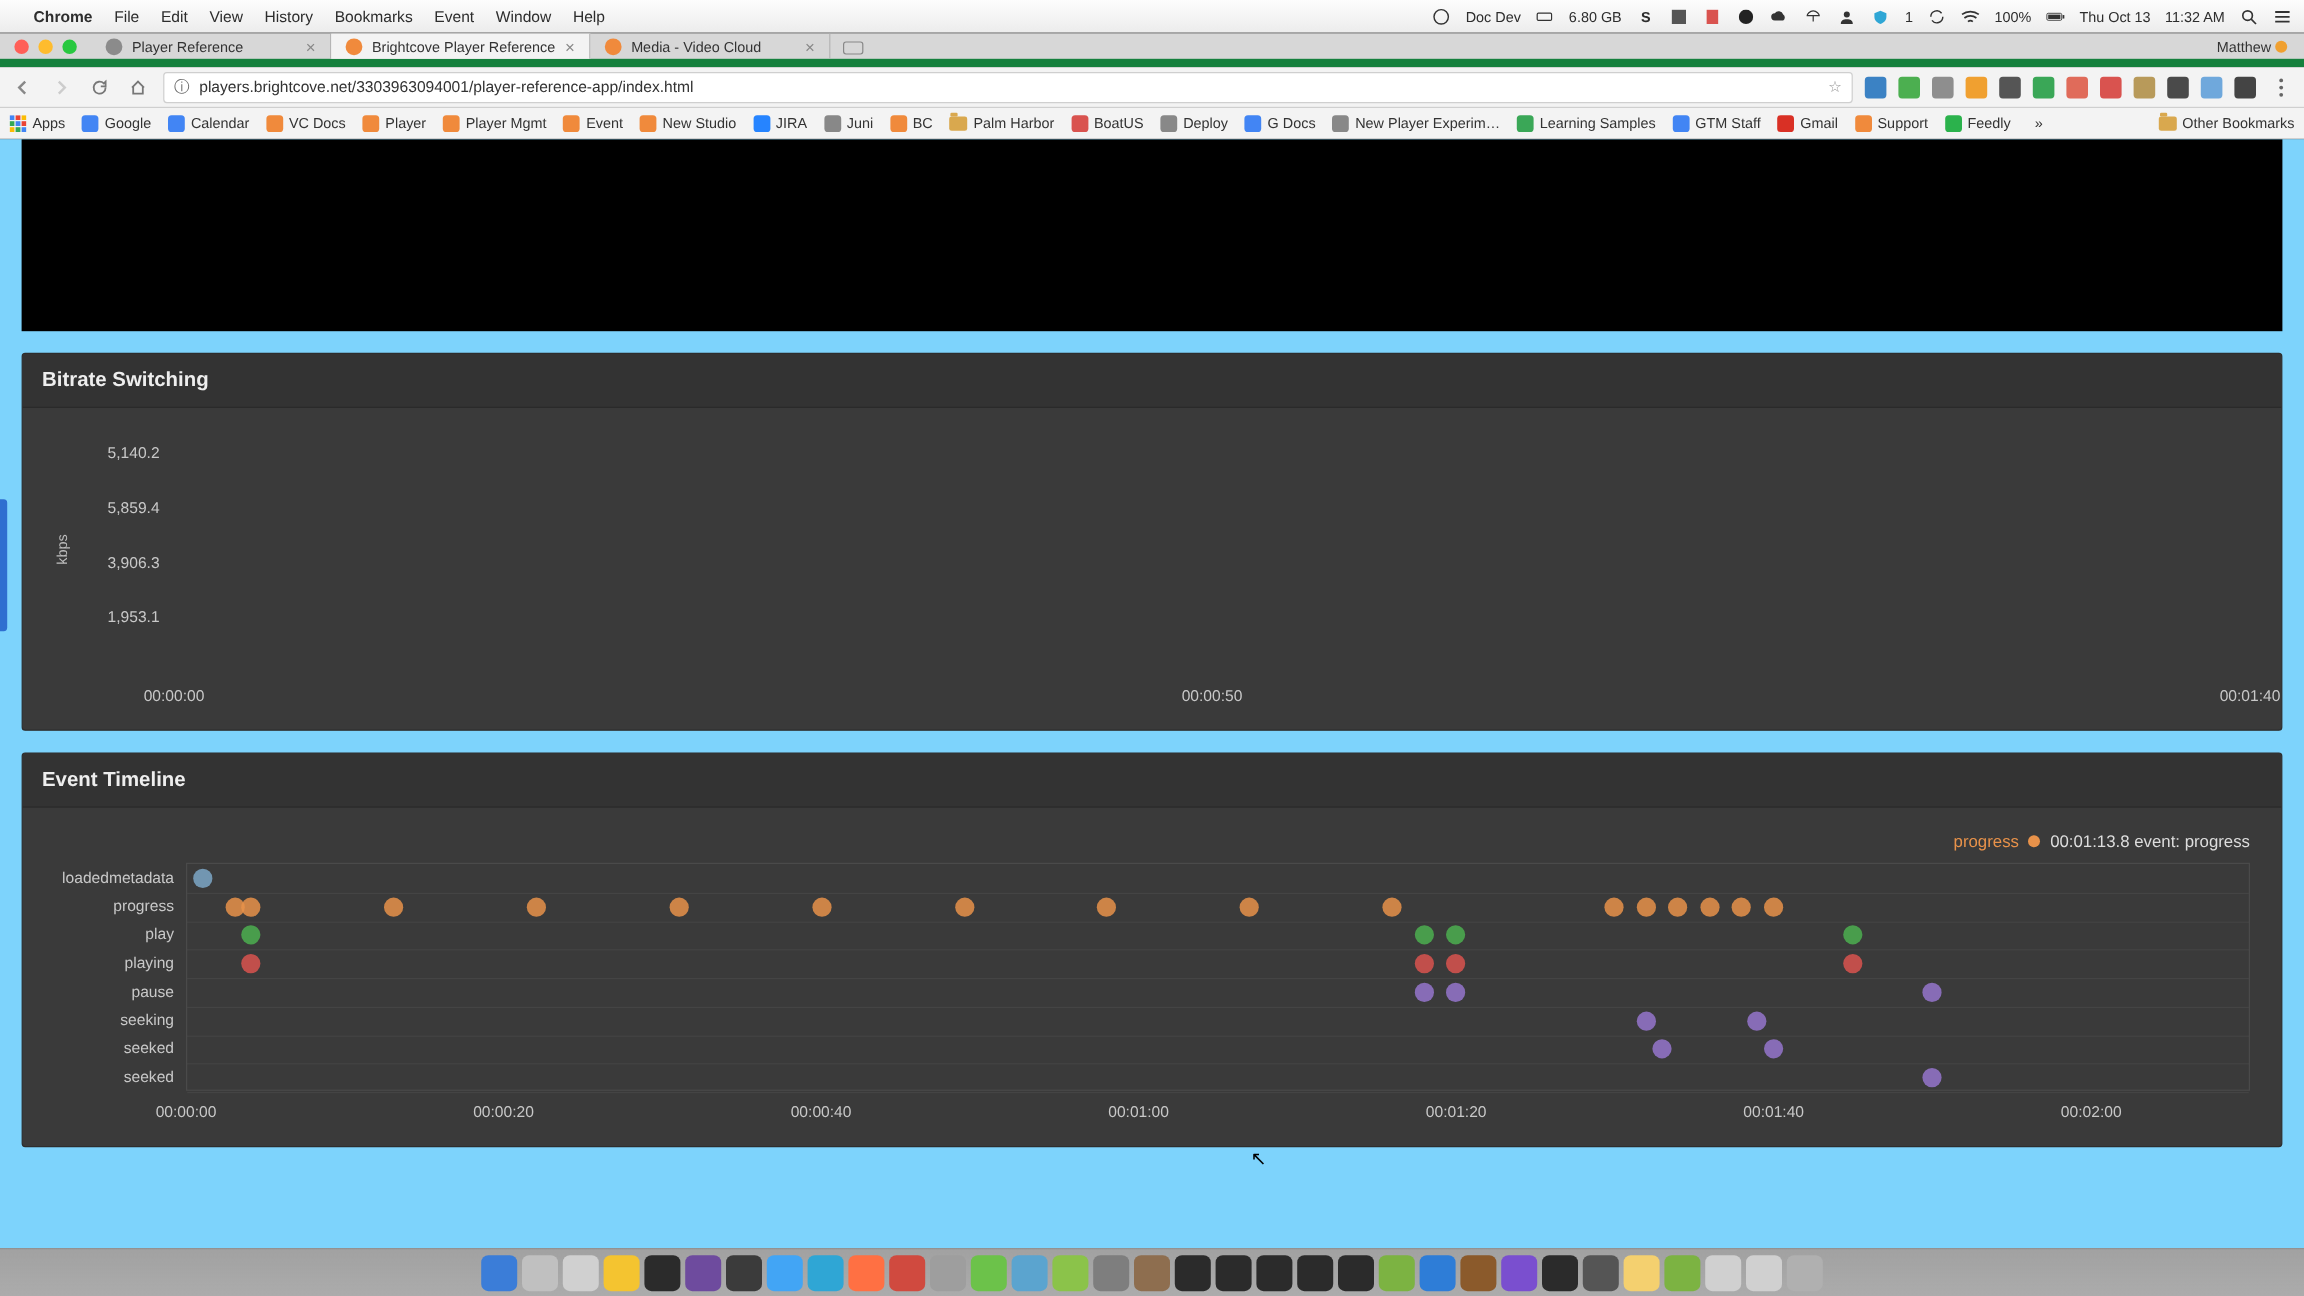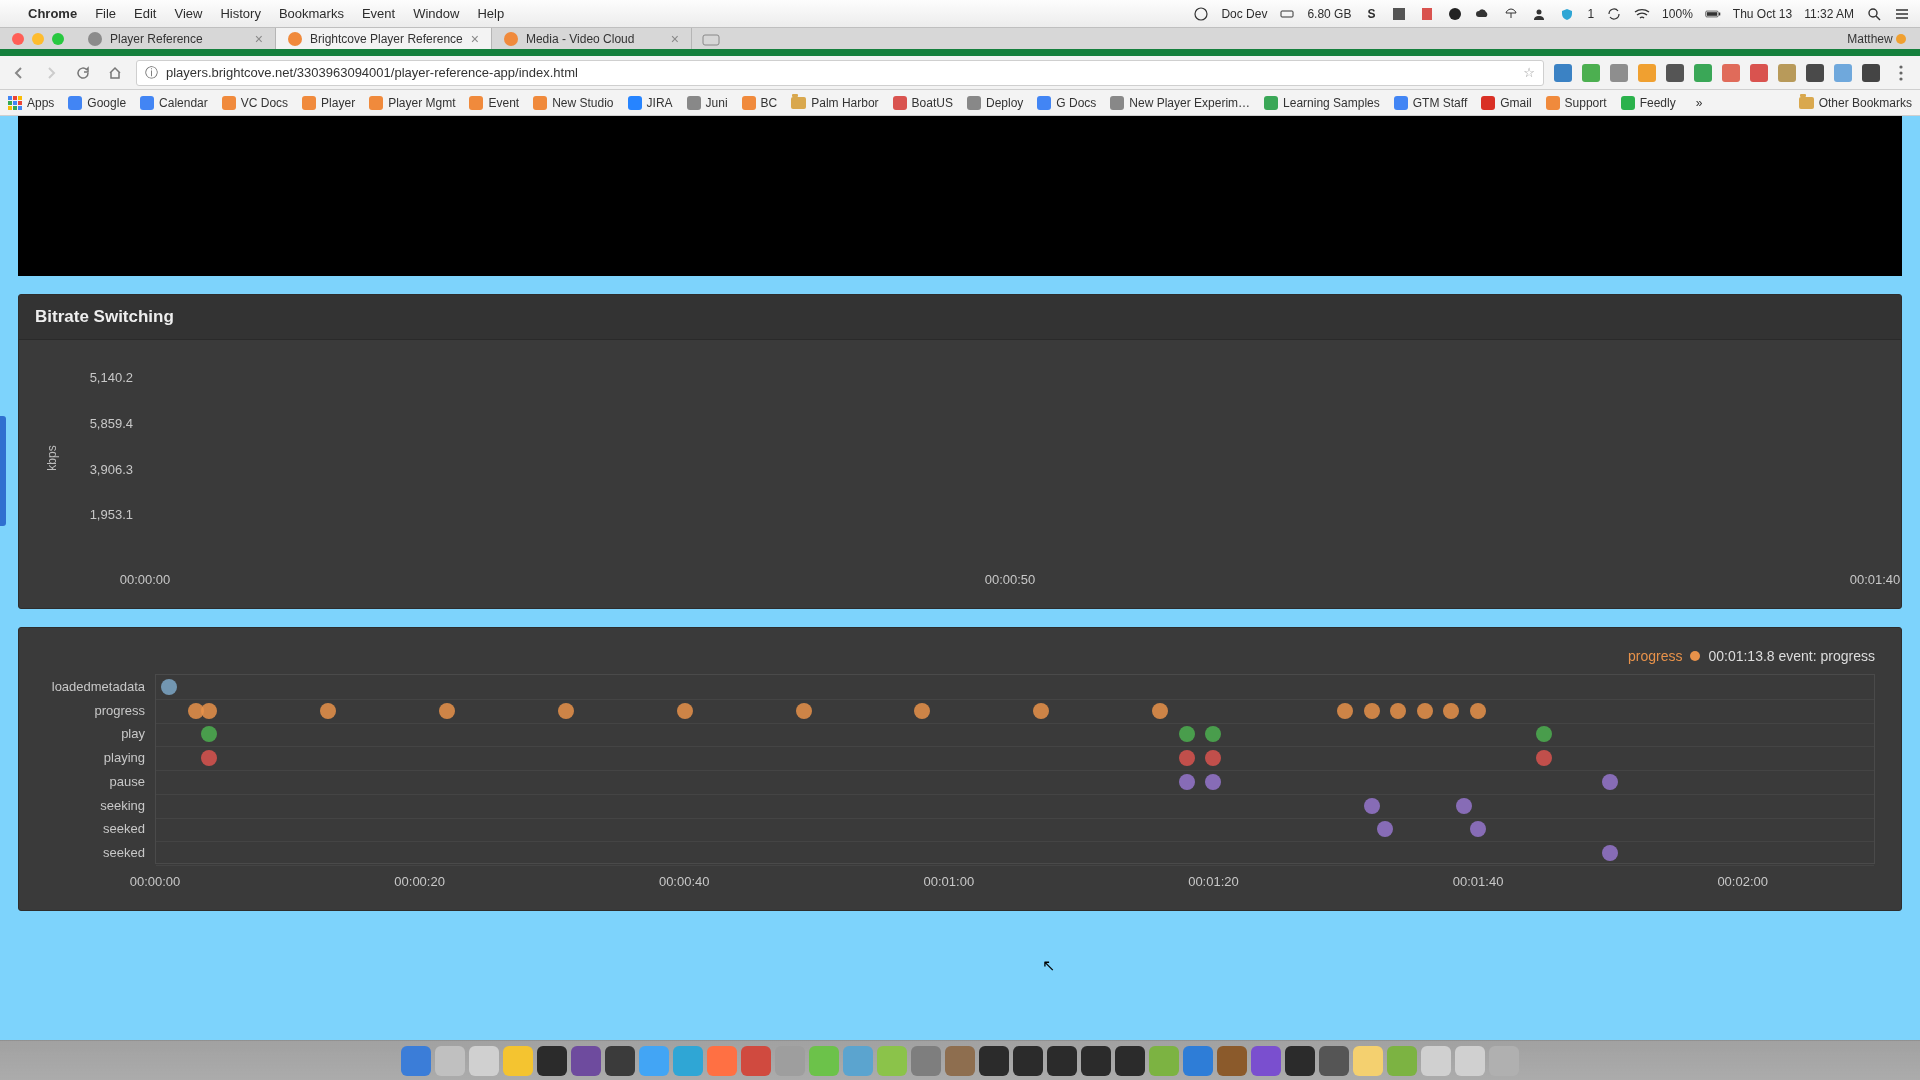--- a/index.html
+++ b/index.html
@@ -373,20 +373,21 @@
           <div class="br-xaxis">
             <div class="br-xtick" style="left: 0%;">00:00:00</div>
             <div class="br-xtick" style="left: 50%;">00:00:50</div>
             <div class="br-xtick" style="left: 100%;">00:01:40</div>
           </div>
         </div>
     </div>
   </div>
 
   <div class="panel">
+    <div class="panel-h">Event Timeline</div>
     <div class="panel-b">
       <div class="evt-top">
         <span class="lbl">progress</span>
         <span class="dot"></span>
         <span class="det">00:01:13.8 event: progress</span>
       </div>
       <div class="evt-plot" id="evt-plot">
           <div class="evt-yaxis">
             <div class="evt-ytick" style="top: 11.875px;">loadedmetadata</div>
             <div class="evt-ytick" style="top: 35.625px;">progress</div>

